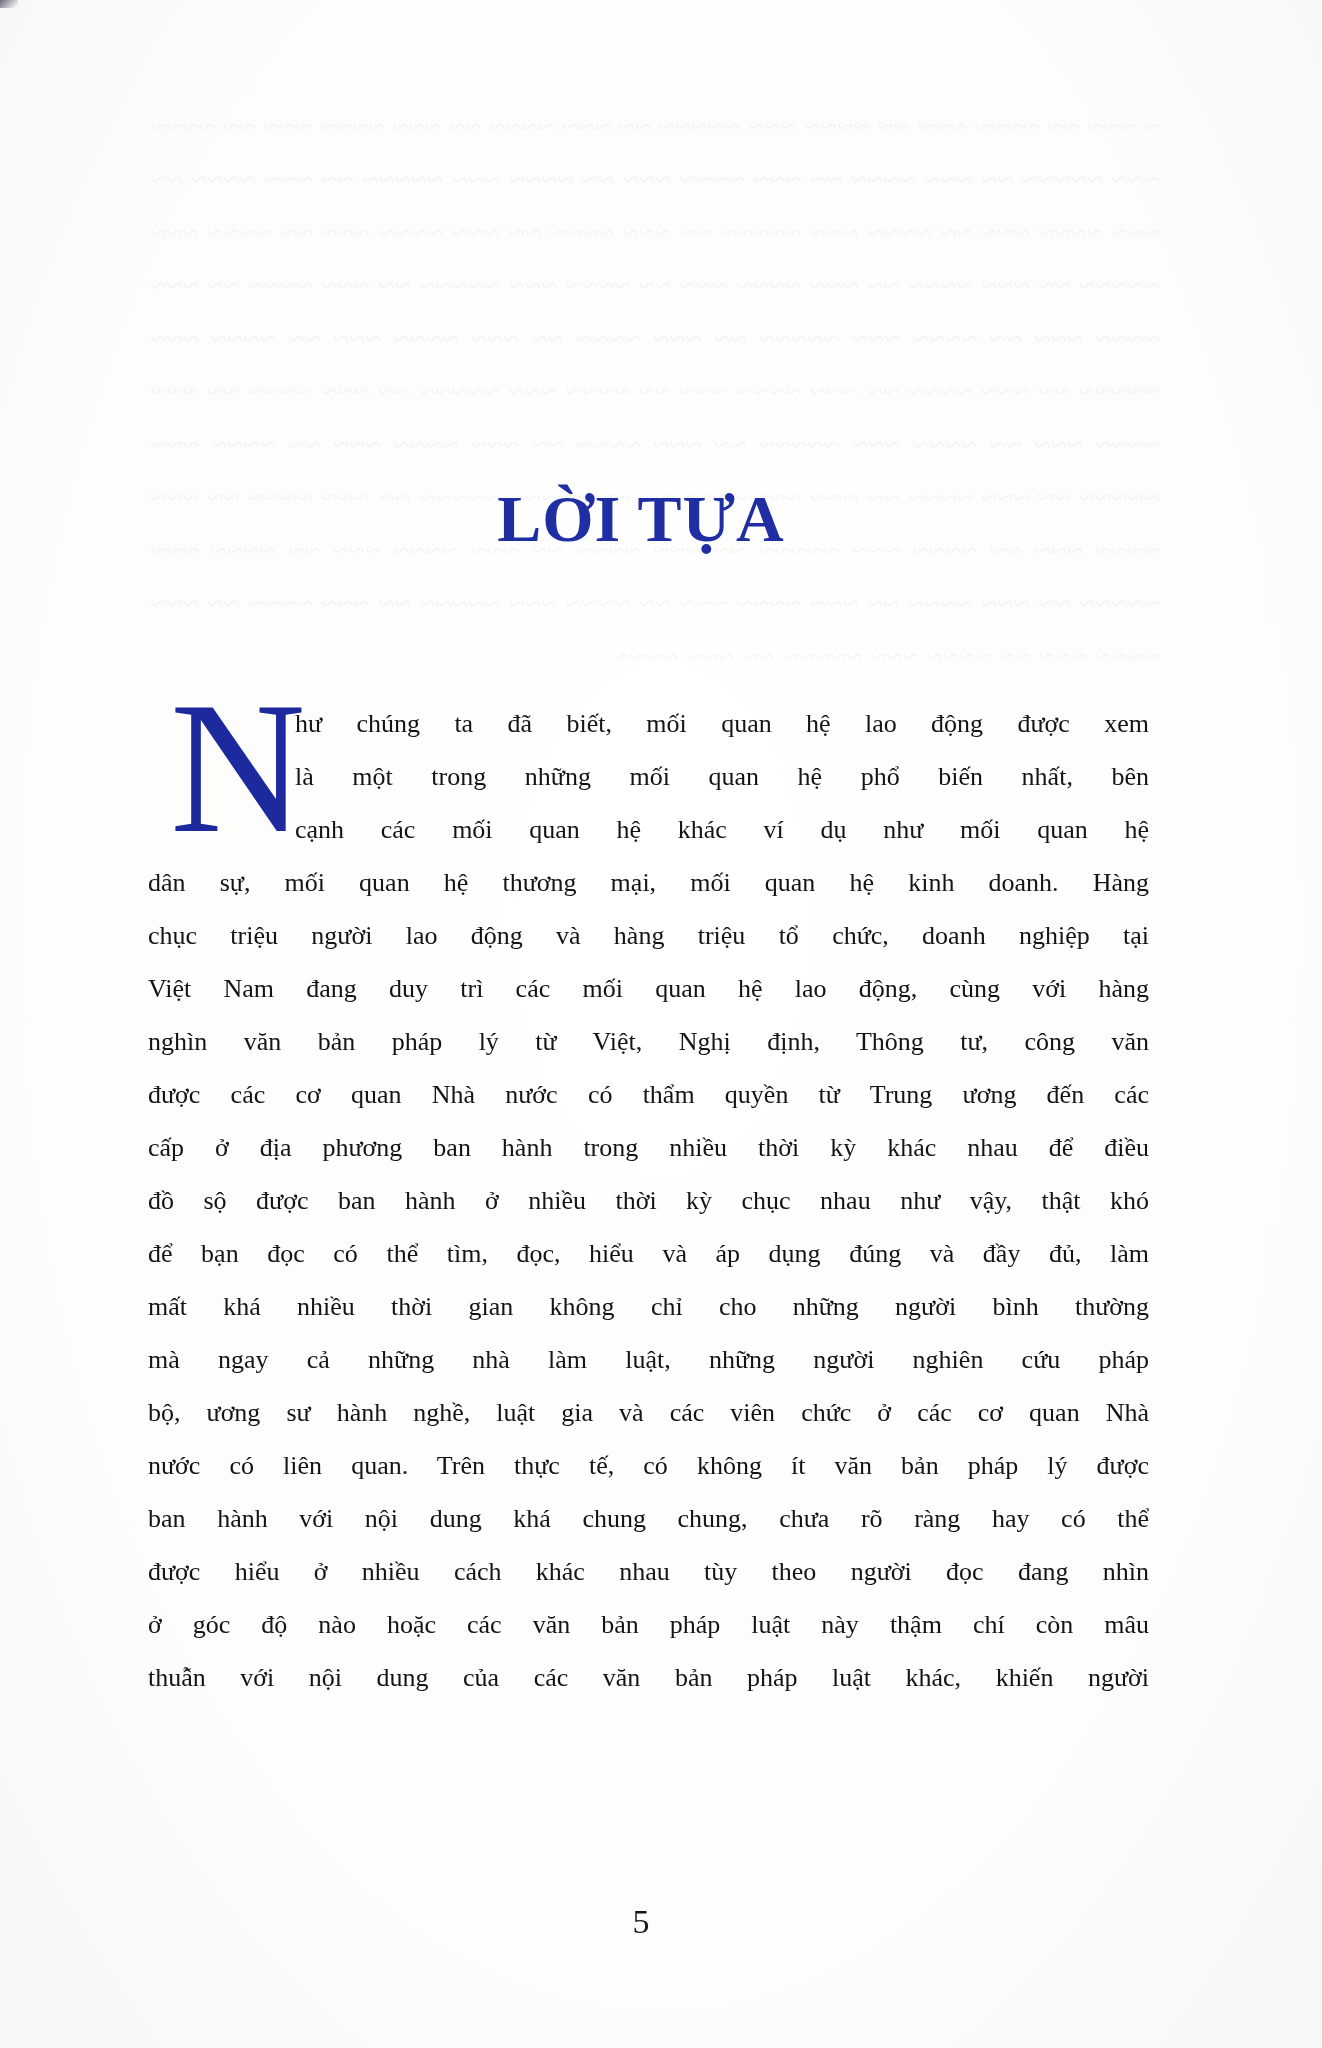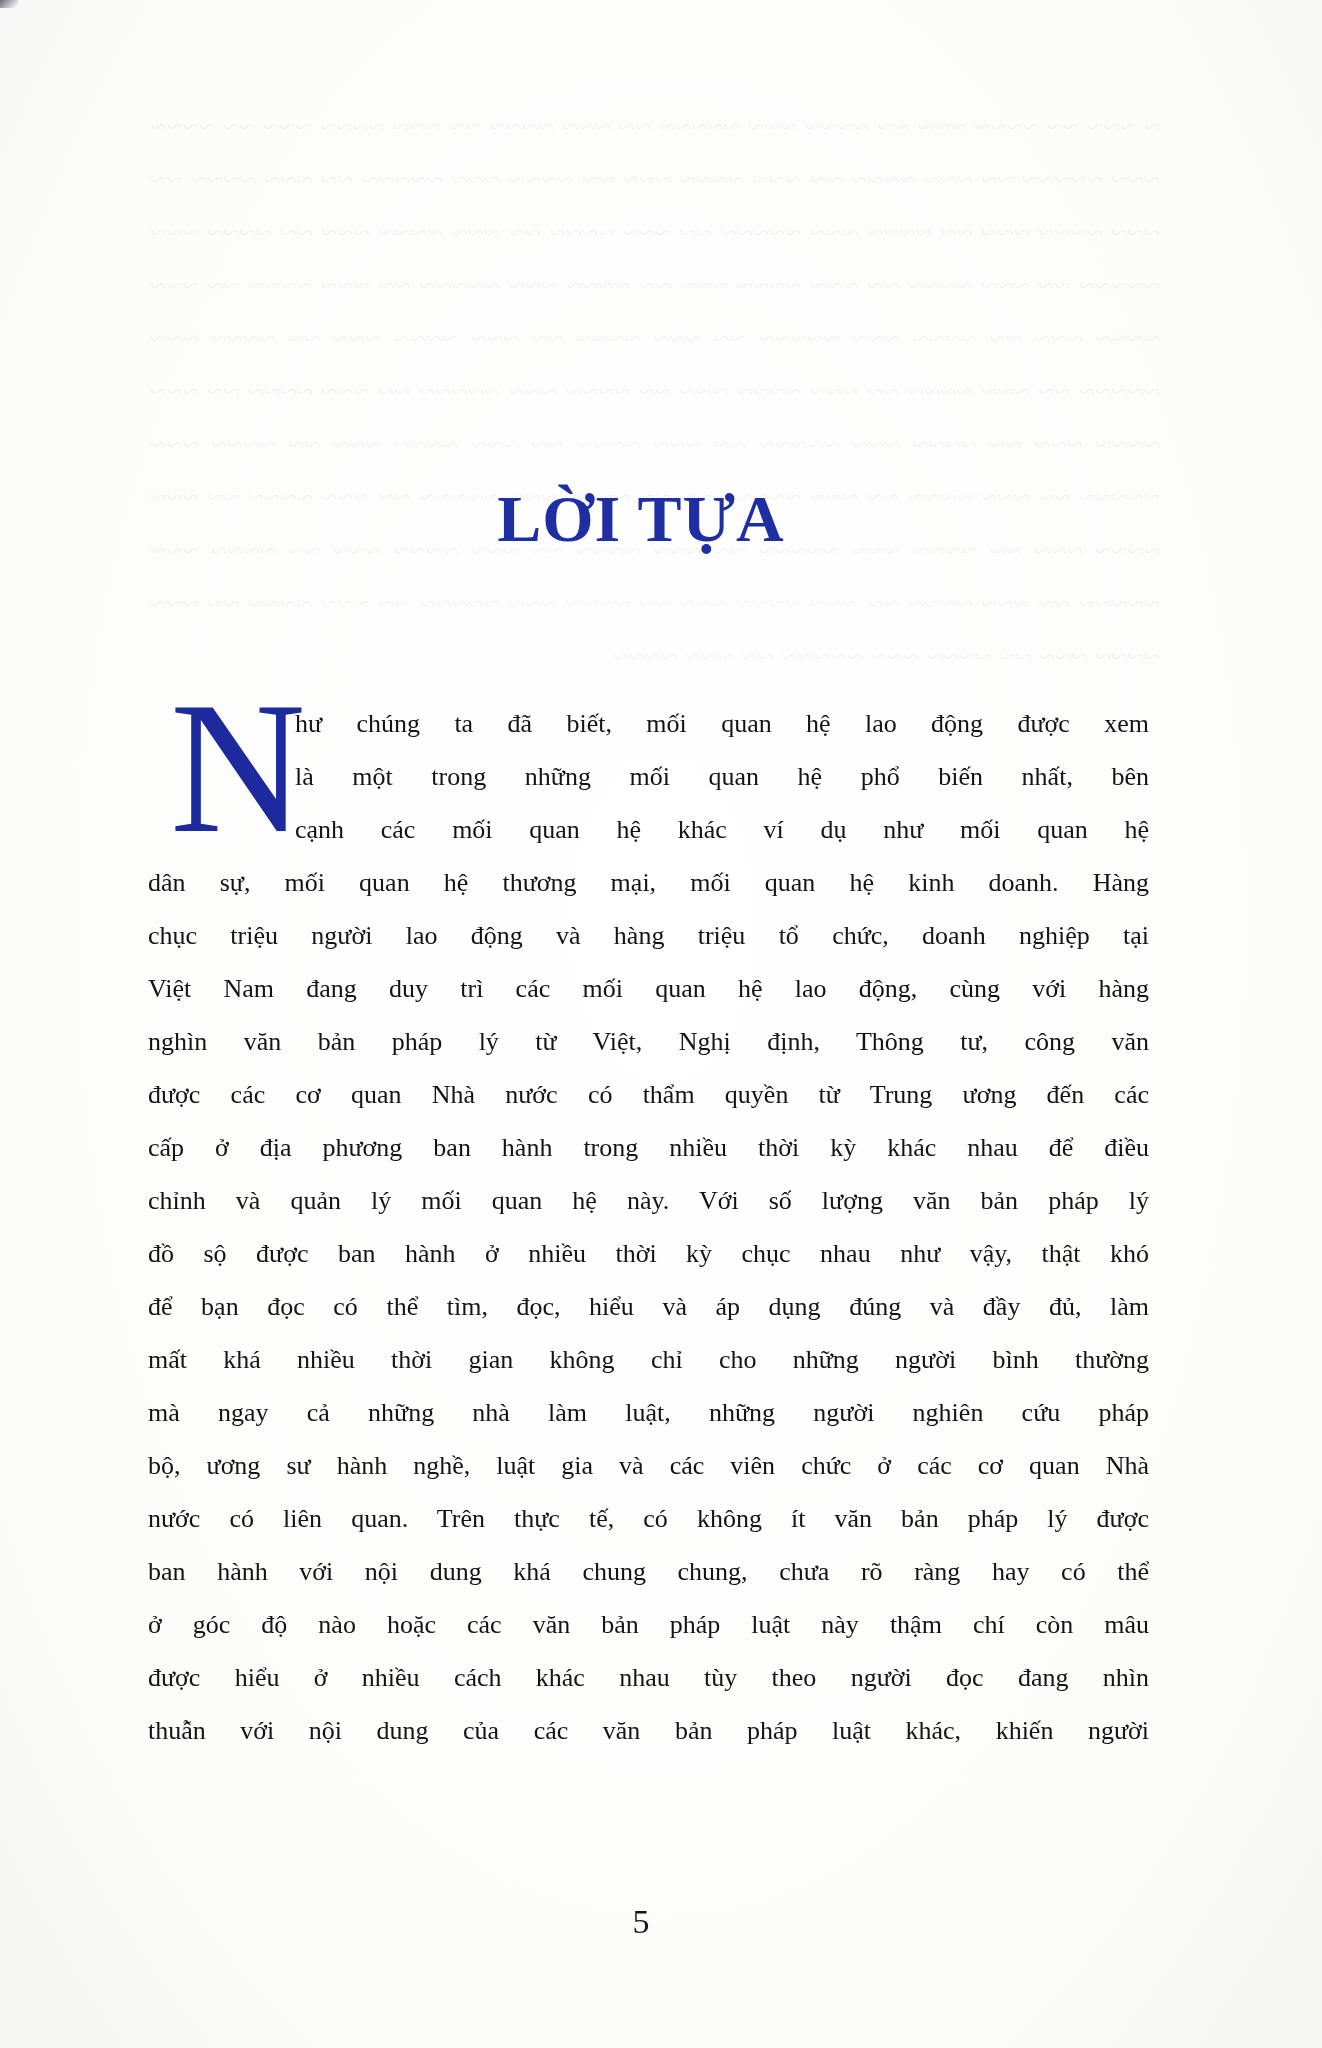--- a/index.html
+++ b/index.html
@@ -117,27 +117,26 @@
   <div class="body-text">
     <span class="line indent-line">hư chúng ta đã biết, mối quan hệ lao động được xem</span>
     <span class="line indent-line">là một trong những mối quan hệ phổ biến nhất, bên</span>
     <span class="line indent-line">cạnh các mối quan hệ khác ví dụ như mối quan hệ</span>
     <span class="line">dân sự, mối quan hệ thương mại, mối quan hệ kinh doanh. Hàng</span>
     <span class="line">chục triệu người lao động và hàng triệu tổ chức, doanh nghiệp tại</span>
     <span class="line">Việt Nam đang duy trì các mối quan hệ lao động, cùng với hàng</span>
     <span class="line">nghìn văn bản pháp lý từ Việt, Nghị định, Thông tư, công văn</span>
     <span class="line">được các cơ quan Nhà nước có thẩm quyền từ Trung ương đến các</span>
     <span class="line">cấp ở địa phương ban hành trong nhiều thời kỳ khác nhau để điều</span>
-    <span class="line">chỉnh và quản lý mối quan hệ này. Với số lượng văn bản pháp lý</span>
     <span class="line">đồ sộ được ban hành ở nhiều thời kỳ chục nhau như vậy, thật khó</span>
     <span class="line">để bạn đọc có thể tìm, đọc, hiểu và áp dụng đúng và đầy đủ, làm</span>
     <span class="line">mất khá nhiều thời gian không chỉ cho những người bình thường</span>
     <span class="line">mà ngay cả những nhà làm luật, những người nghiên cứu pháp</span>
     <span class="line">bộ, ương sư hành nghề, luật gia và các viên chức ở các cơ quan Nhà</span>
     <span class="line">nước có liên quan. Trên thực tế, có không ít văn bản pháp lý được</span>
     <span class="line">ban hành với nội dung khá chung chung, chưa rõ ràng hay có thể</span>
+    <span class="line">được hiểu ở nhiều cách khác nhau tùy theo người đọc đang nhìn</span>
     <span class="line">ở góc độ nào hoặc các văn bản pháp luật này thậm chí còn mâu</span>
-    <span class="line">được hiểu ở nhiều cách khác nhau tùy theo người đọc đang nhìn</span>
     <span class="line">thuẫn với nội dung của các văn bản pháp luật khác, khiến người</span>
   </div>
 
   <div class="page-number">5</div>
 </div>
 
 </body></html>

